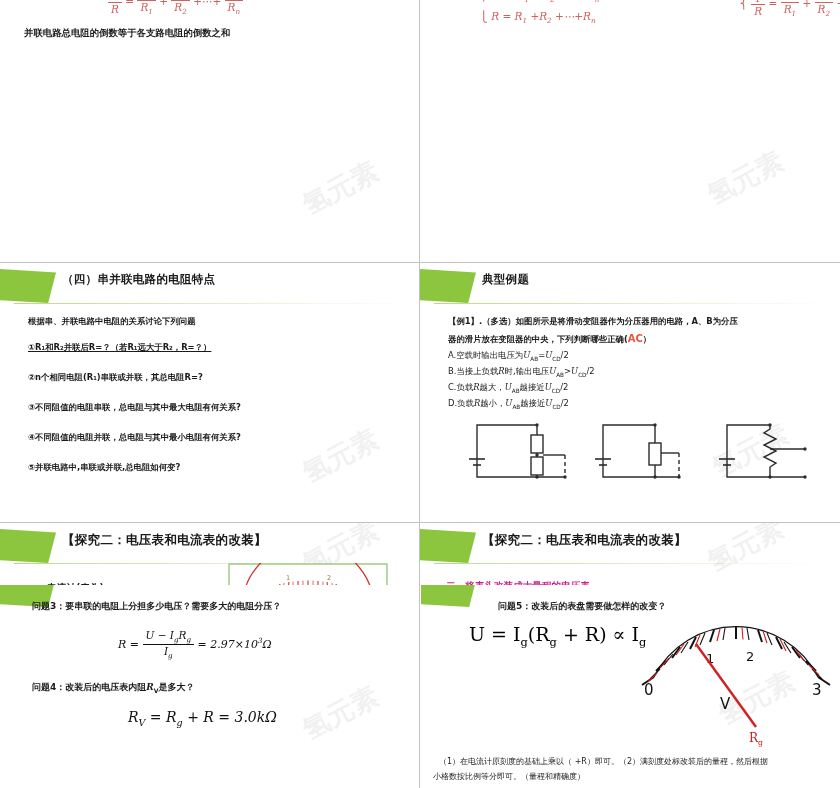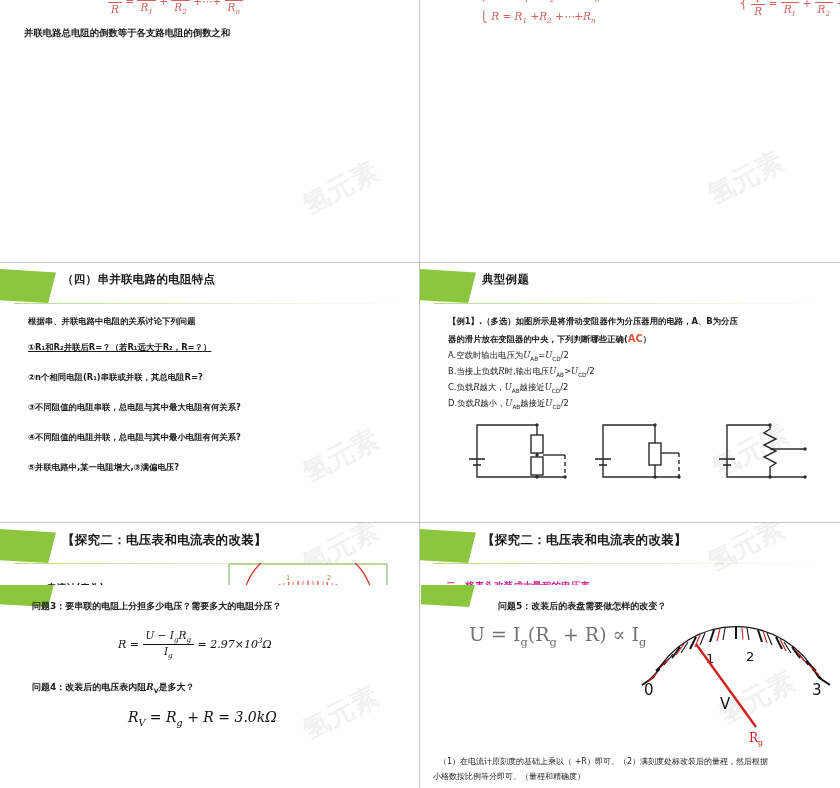--- a/index.html
+++ b/index.html
@@ -93,21 +93,21 @@
     position: absolute;
     font-family: "DejaVu Serif", "Liberation Serif", serif;
     font-style: italic;
     color: #111;
     font-size: 12px;
     white-space: nowrap;
   }
   .eqbig {
     position: absolute;
     font-family: "DejaVu Serif", "Liberation Serif", serif;
-    color: #737373;
+    color: #000000;
     font-size: 19px;
     white-space: nowrap;
     text-align: center;
   }
   svg { display: block; }
   .abs { position: absolute; }
 </style>
 </head>
 <body>
 
@@ -152,21 +152,21 @@
     <div class="green-tab"></div>
     <div class="slide-title" style="font-size:11.5px;">（四）串并联电路的电阻特点</div>
     <div class="title-underline"></div>
     <div class="wm" style="left:300px; top:175px;">氢元素</div>
 
     <div class="body-txt body-bold" style="left:28px; top:52px;">根据串、并联电路中电阻的关系讨论下列问题</div>
     <div class="body-txt body-bold" style="left:28px; top:78px;text-decoration:underline;">①R₁和R₂并联后R=？（若R₁远大于R₂，R=？）</div>
     <div class="body-txt body-bold" style="left:28px; top:108px;">②n个相同电阻(R₁)串联或并联，其总电阻R=?</div>
     <div class="body-txt body-bold" style="left:28px; top:168px;">④不同阻值的电阻并联，总电阻与其中最小电阻有何关系?</div>
     <div class="body-txt body-bold" style="left:28px; top:138px;">③不同阻值的电阻串联，总电阻与其中最大电阻有何关系?</div>
-    <div class="body-txt body-bold" style="left:28px; top:198px;">⑤并联电路中,某一电阻增大,③满偏电压?</div>
+    <div class="body-txt body-bold" style="left:28px; top:198px;">⑤并联电路中,串联或并联,总电阻如何变?</div>
   </div>
 
   <div class="slide col2 row2">
     <div class="green-tab"></div>
     <div class="slide-title" style="font-size:11.5px;">典型例题</div>
     <div class="title-underline"></div>
     <div class="wm" style="left:290px; top:170px;">氢元素</div>
 
     <div class="body-txt body-bold" style="left:28px; top:52px;">【例1】.（多选）如图所示是将滑动变阻器作为分压器用的电路，A、B为分压</div>
     <div class="body-txt body-bold" style="left:28px; top:68px;">

